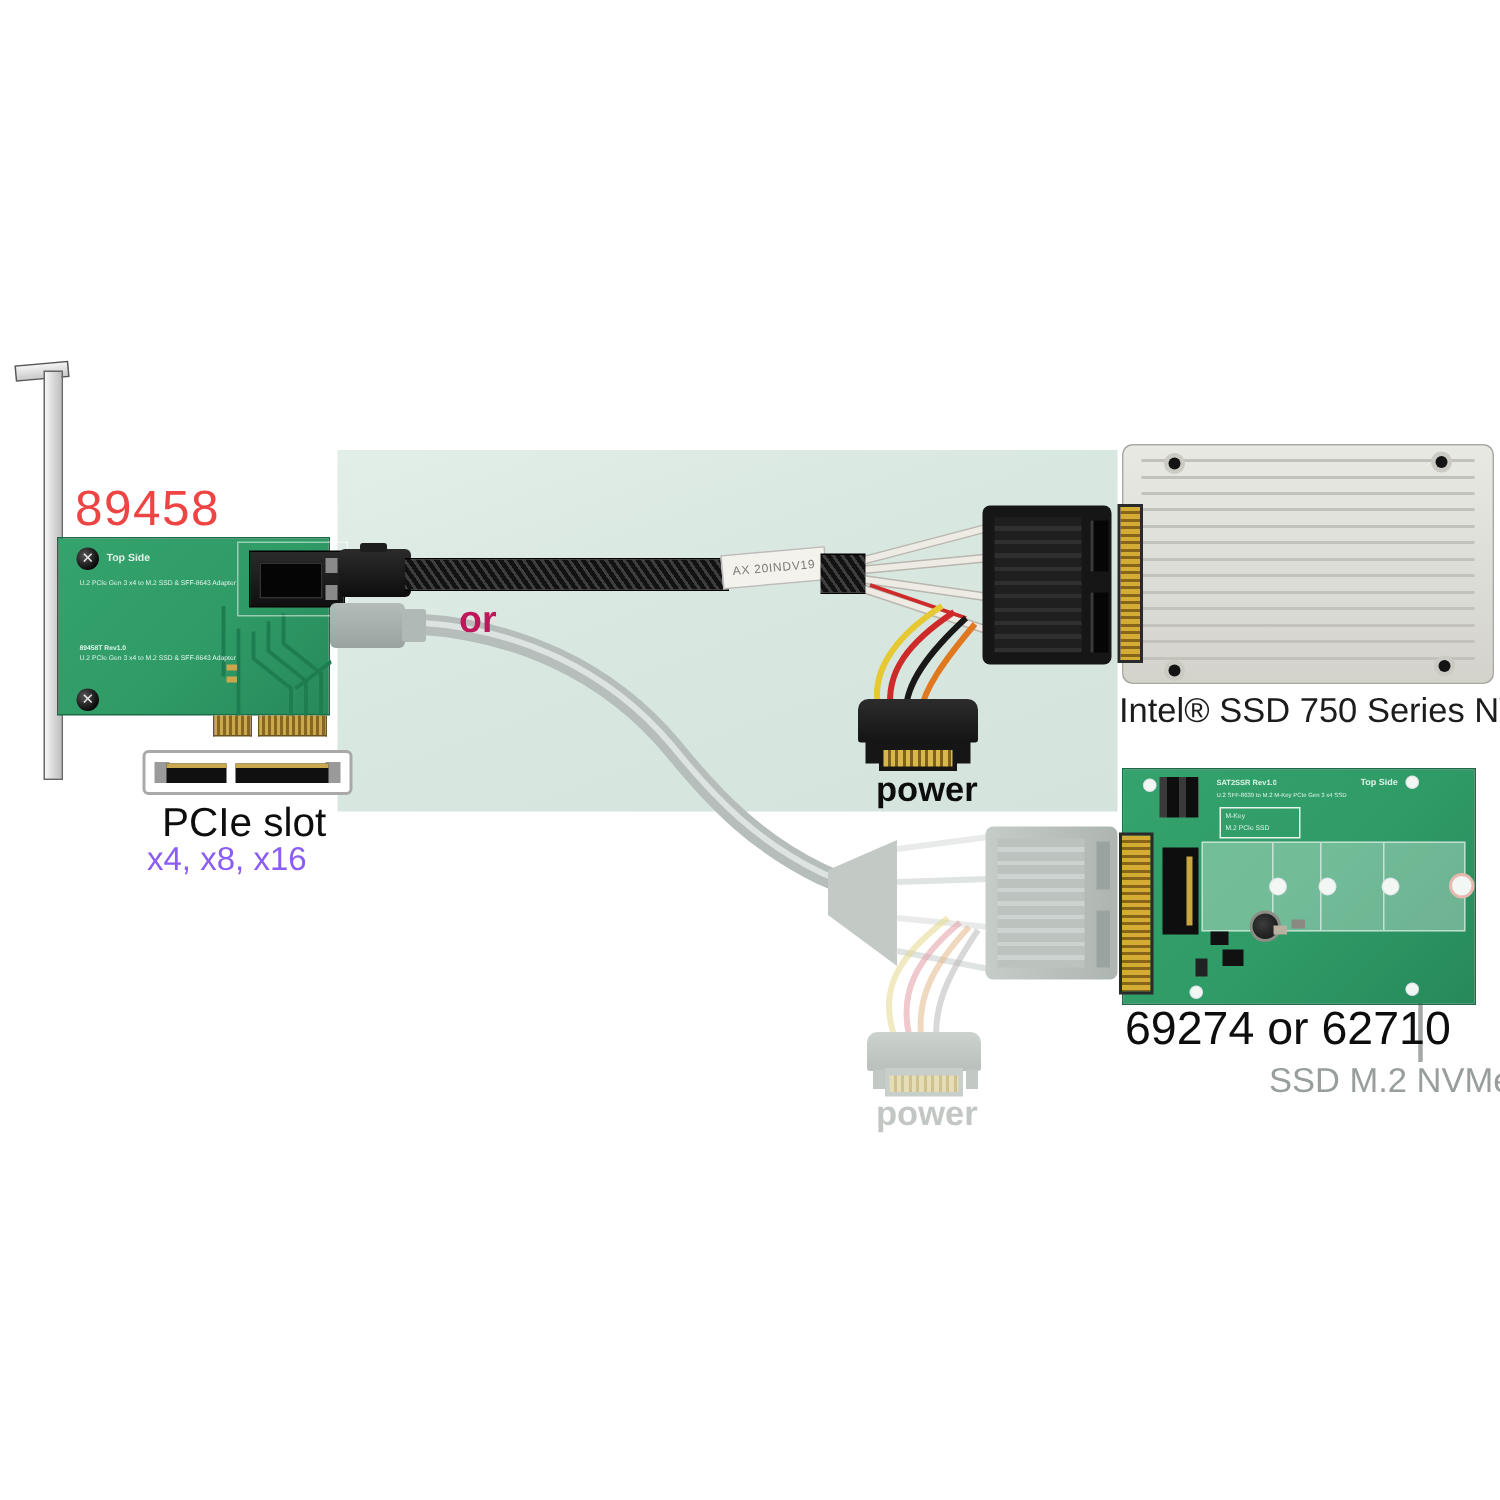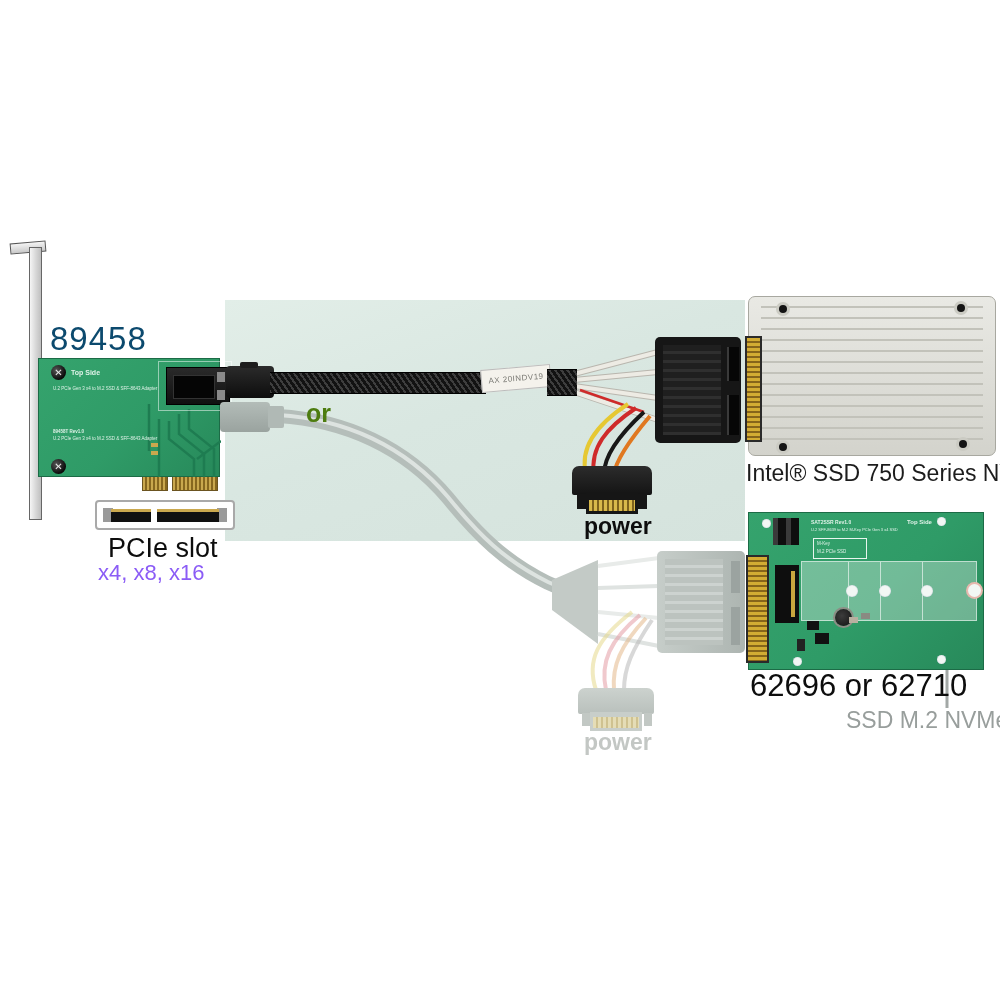--- a/index.html
+++ b/index.html
@@ -70,21 +70,21 @@
 
     <g>
       <line x1="947" y1="708" x2="947" y2="636" stroke="#a3a8a6" stroke-width="3"></line>
       <polygon points="947,621 940,637 954,637" fill="#a3a8a6"></polygon>
     </g>
   </svg>
 
   <div class="abs" style="left:10px;top:242px;width:34px;height:9px;background:linear-gradient(180deg,#f4f4f4,#c9c9c9);border:1px solid #555;transform:rotate(-5deg);"></div>
   <div class="abs" style="left:29px;top:247px;width:13px;height:273px;background:linear-gradient(90deg,#f5f5f5 0%,#d9d9d9 50%,#bfbfbf 100%);border:1px solid #666;box-sizing:border-box;"></div>
 
-  <div class="txt" style="left:50px;top:320px;font-size:33px;letter-spacing:1px;color:#0c4a6e;">89458</div>
+  <div class="txt" style="left:50px;top:320px;font-size:33px;letter-spacing:1px;color:#ef4444;">89458</div>
 
   <div class="abs pcb" style="left:38px;top:358px;width:182px;height:119px;">
     <svg width="182" height="119" style="position:absolute;left:0;top:0;">
       <g fill="none" stroke="#1e7c51" stroke-width="2.5">
         <path d="M 110 45 V 92"></path>
         <path d="M 120 60 V 119"></path>
         <path d="M 130 62 L 130 80 L 155 100 L 155 119"></path>
         <path d="M 140 55 L 140 75 L 165 95 L 165 119"></path>
         <path d="M 150 50 L 150 70 L 175 90 L 175 119"></path>
         <path d="M 158 100 L 182 82"></path>
@@ -147,21 +147,21 @@
     <div class="abs ssdhole" style="left:30px;top:8px;"></div>
     <div class="abs ssdhole" style="left:208px;top:7px;"></div>
     <div class="abs ssdhole" style="left:30px;top:146px;"></div>
     <div class="abs ssdhole" style="left:210px;top:143px;"></div>
     <div class="abs goldedge" style="left:-4px;top:39px;width:17px;height:106px;"></div>
   </div>
   <div class="txt" style="left:746px;top:460px;font-size:23px;color:#1c1c1c;">Intel® SSD 750 Series NVMe</div>
 
   <div class="abs" style="left:220px;top:402px;width:50px;height:30px;background:linear-gradient(180deg,#b3bcb8,#9aa39f);border-radius:4px;"></div>
   <div class="abs" style="left:268px;top:406px;width:16px;height:22px;background:#b0b9b5;border-radius:2px;"></div>
-  <div class="txt" style="left:306px;top:399px;font-size:25px;font-weight:bold;color:#4d7c0f;">or</div>
+  <div class="txt" style="left:306px;top:399px;font-size:25px;font-weight:bold;color:#be185d;">or</div>
 
   <div class="abs" style="left:657px;top:551px;width:88px;height:102px;background:linear-gradient(90deg,#c6cdc9,#adb5b1);border-radius:5px;">
     <div class="abs" style="left:8px;top:8px;width:58px;height:86px;background:repeating-linear-gradient(180deg,#bcc3bf 0 6px,#cdd3d0 6px 9px);"></div>
     <div class="abs" style="left:74px;top:10px;width:9px;height:32px;background:#9ba3a0;"></div>
     <div class="abs" style="left:74px;top:56px;width:9px;height:38px;background:#9ba3a0;"></div>
   </div>
 
   <div class="abs" style="left:578px;top:688px;width:76px;height:26px;background:linear-gradient(180deg,#ccd2ce,#b9c0bc);border-radius:7px 7px 2px 2px;"></div>
   <div class="abs" style="left:582px;top:713px;width:8px;height:13px;background:#c2c8c4;"></div>
   <div class="abs" style="left:644px;top:713px;width:8px;height:13px;background:#c2c8c4;"></div>
@@ -196,16 +196,16 @@
     <div class="abs" style="left:58px;top:108px;width:12px;height:9px;background:#111;"></div>
     <div class="abs" style="left:66px;top:120px;width:14px;height:11px;background:#111;"></div>
     <div class="abs" style="left:100px;top:104px;width:9px;height:6px;background:#b8b0a0;"></div>
     <div class="abs" style="left:112px;top:100px;width:9px;height:6px;background:#8a8a82;"></div>
     <div class="abs" style="left:48px;top:126px;width:8px;height:12px;background:#222;"></div>
     <div class="abs whitehole" style="left:13px;top:6px;width:9px;height:9px;"></div>
     <div class="abs whitehole" style="left:188px;top:4px;width:9px;height:9px;"></div>
     <div class="abs whitehole" style="left:44px;top:144px;width:9px;height:9px;"></div>
     <div class="abs whitehole" style="left:188px;top:142px;width:9px;height:9px;"></div>
   </div>
-  <div class="txt" style="left:750px;top:668px;font-size:31px;color:#0d0d0d;">62696 or 62710</div>
+  <div class="txt" style="left:750px;top:668px;font-size:31px;color:#0d0d0d;">69274 or 62710</div>
   <div class="txt" style="left:846px;top:707px;font-size:23px;color:#989e9c;">SSD M.2 NVMe</div>
 
 </div>
 
 </body></html>

